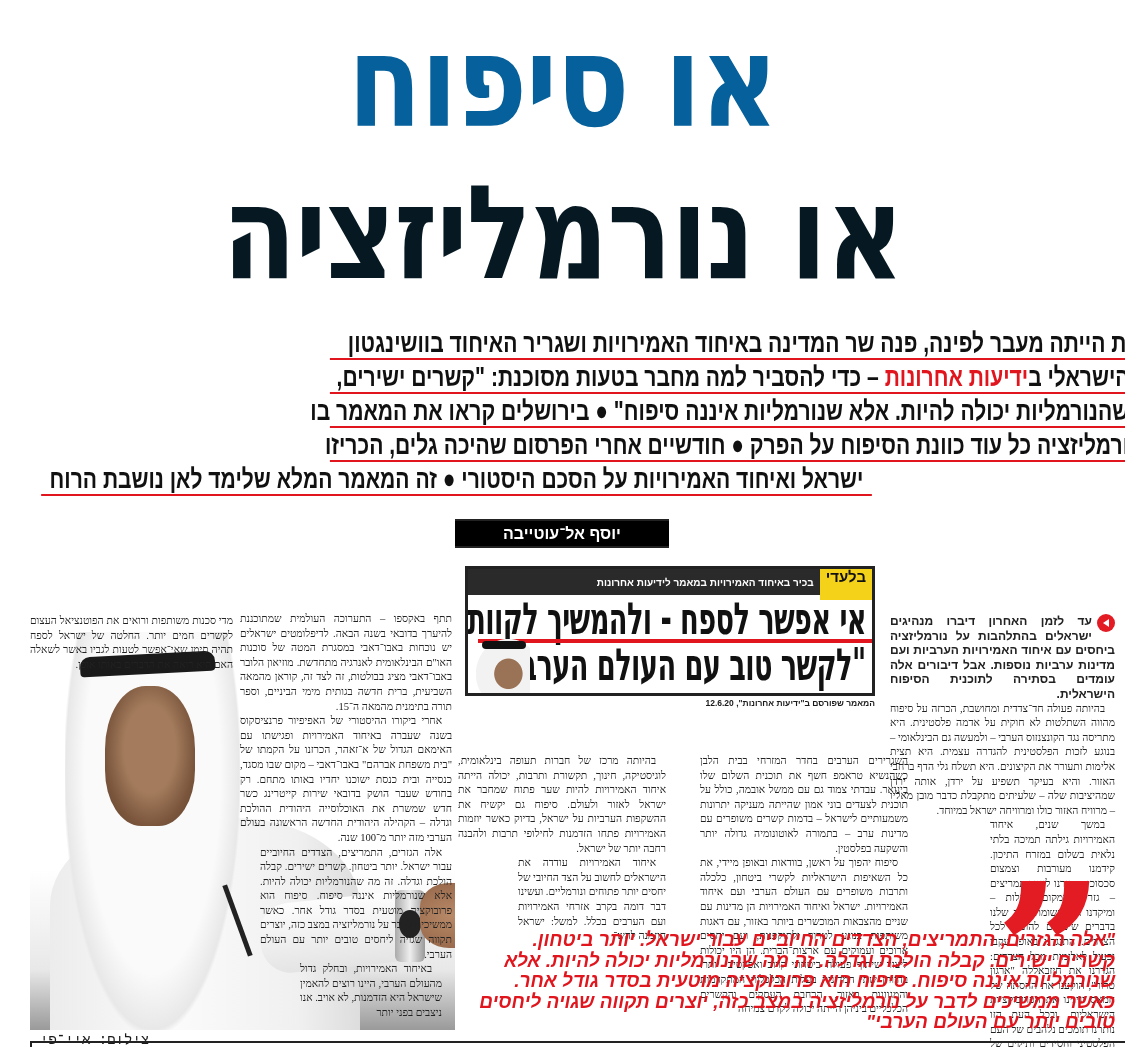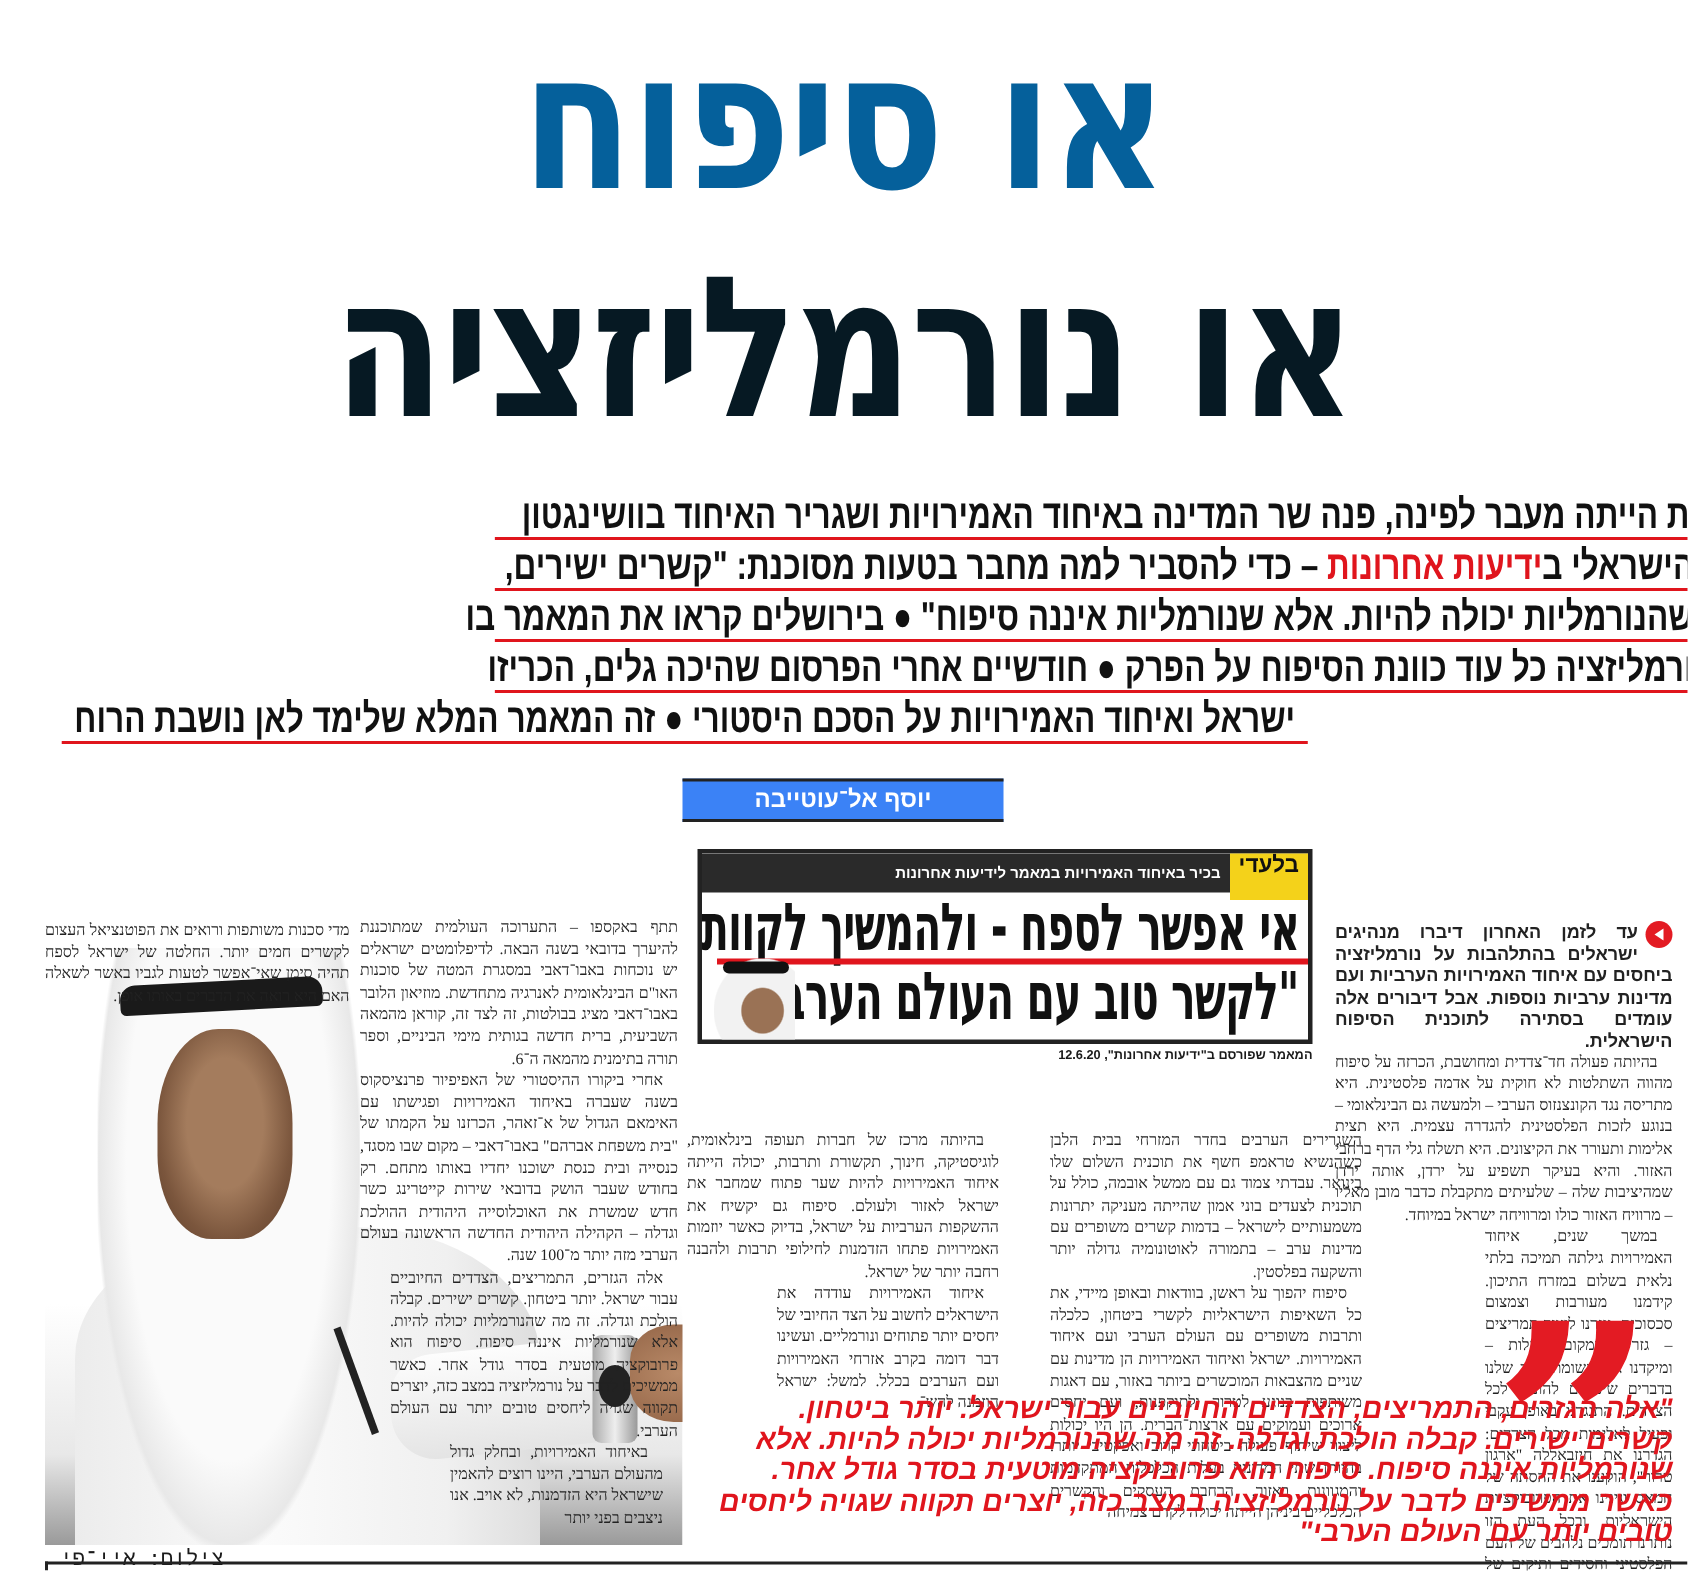--- a/index.html
+++ b/index.html
@@ -10,21 +10,21 @@
   .h1{top:18px;color:#05609b;font-size:150px;transform:scaleX(0.72) scaleY(0.85);}
   .h2{top:168px;color:#061923;font-size:150px;transform:scaleX(0.72) scaleY(0.87);}
 
   
   .deck{position:absolute;left:30px;width:1065px;top:326px;direction:rtl;}
   .deck-line{font-family:"Liberation Sans",sans-serif;font-weight:bold;font-size:27px;line-height:34px;height:34px;border-bottom:2px solid #e0151d;white-space:nowrap;transform:scaleX(0.78);transform-origin:right center;text-align:right;color:#111;width:128%;margin-right:-28%;box-sizing:border-box;}
   .deck-line .red{color:#e0151d;}
   .deck-line.last{text-align:center;}
 
   
-  .byline{position:absolute;left:455px;top:519px;width:214px;height:25px;background:#3b82f6;border-top:2px solid #222;border-bottom:2px solid #222;color:#fff;font-weight:bold;font-size:16px;line-height:25px;text-align:center;direction:rtl;font-family:"Liberation Sans",sans-serif;}
+  .byline{position:absolute;left:455px;top:519px;width:214px;height:25px;background:#000000;border-top:2px solid #222;border-bottom:2px solid #222;color:#fff;font-weight:bold;font-size:16px;line-height:25px;text-align:center;direction:rtl;font-family:"Liberation Sans",sans-serif;}
 
   
   .col{position:absolute;direction:rtl;text-align:justify;font-family:"Liberation Serif",serif;font-size:10.6px;line-height:14.6px;color:#222;margin-top:42px;}
   .col p{margin:0;text-indent:10px;}
   .col p.noind{text-indent:0;}
   .lead{font-weight:bold;font-family:"Liberation Sans",sans-serif;font-size:12px;}
 
   
   .inset{position:absolute;left:465px;top:566px;width:410px;height:130px;border:3px solid #222;background:#fff;box-sizing:border-box;overflow:hidden;}
   .inset-bar{height:26px;background:#2a2a2a;display:flex;direction:rtl;align-items:center;}
@@ -121,21 +121,21 @@
     <div class="ghutra"></div>
     <div class="face"></div>
     <div class="agal"></div>
     <div class="pen"></div>
     <div class="arm"></div>
     <div class="watch"></div>
     <div class="hand"></div>
   </div>
 
   <div class="col" style="left:240px;top:570px;width:212px;">
-    <p class="noind">תתף באקספו – התערוכה העולמית שמתוכננת להיערך בדובאי בשנה הבאה. לדיפלומטים ישראלים יש נוכחות באבו־דאבי במסגרת המטה של סוכנות האו"ם הבינלאומית לאנרגיה מתחדשת. מוזיאון הלובר באבו־דאבי מציג בבולטות, זה לצד זה, קוראן מהמאה השביעית, ברית חדשה בגותית מימי הביניים, וספר תורה בתימנית מהמאה ה־6.</p>
+    <p class="noind">תתף באקספו – התערוכה העולמית שמתוכננת להיערך בדובאי בשנה הבאה. לדיפלומטים ישראלים יש נוכחות באבו־דאבי במסגרת המטה של סוכנות האו"ם הבינלאומית לאנרגיה מתחדשת. מוזיאון הלובר באבו־דאבי מציג בבולטות, זה לצד זה, קוראן מהמאה השביעית, ברית חדשה בגותית מימי הביניים, וספר תורה בתימנית מהמאה ה־15.</p>
     <p>אחרי ביקורו ההיסטורי של האפיפיור פרנציסקוס בשנה שעברה באיחוד האמירויות ופגישתו עם האימאם הגדול של א־זאהר, הכרזנו על הקמתו של "בית משפחת אברהם" באבו־דאבי – מקום שבו מסגד, כנסייה ובית כנסת ישוכנו יחדיו באותו מתחם. רק בחודש שעבר הושק בדובאי שירות קייטרינג כשר חדש שמשרת את האוכלוסייה היהודית ההולכת וגדלה – הקהילה היהודית החדשה הראשונה בעולם הערבי מזה יותר מ־100 שנה.</p>
     <p style="margin-left:20px;">אלה הגזרים, התמריצים, הצדדים החיוביים עבור ישראל. יותר ביטחון. קשרים ישירים. קבלה הולכת וגדלה. זה מה שהנורמליות יכולה להיות. אלא שנורמליות איננה סיפוח. סיפוח הוא פרובוקציה מוטעית בסדר גודל אחר. כאשר ממשיכים לדבר על נורמליזציה במצב כזה, יוצרים תקווה שגויה ליחסים טובים יותר עם העולם הערבי.</p>
     <p style="margin-left:60px;margin-right:10px;">באיחוד האמירויות, ובחלק גדול מהעולם הערבי, היינו רוצים להאמין שישראל היא הזדמנות, לא אויב. אנו ניצבים בפני יותר</p>
   </div>
 
   <div class="col" style="left:30px;top:572px;width:203px;">
     <p class="noind">מדי סכנות משותפות ורואים את הפוטנציאל העצום לקשרים חמים יותר. החלטה של ישראל לספח תהיה סימן שאי־אפשר לטעות לגביו באשר לשאלה האם היא רואה את הדברים באותו אופן.</p>
   </div>
 
   <div class="pullquote">"אלה הגזרים, התמריצים, הצדדים החיוביים עבור ישראל. יותר ביטחון. קשרים ישירים. קבלה הולכת וגדלה. זה מה שהנורמליות יכולה להיות. אלא שנורמליות איננה סיפוח. סיפוח הוא פרובוקציה מוטעית בסדר גודל אחר. כאשר ממשיכים לדבר על נורמליזציה במצב כזה, יוצרים תקווה שגויה ליחסים טובים יותר עם העולם הערבי"</div>

